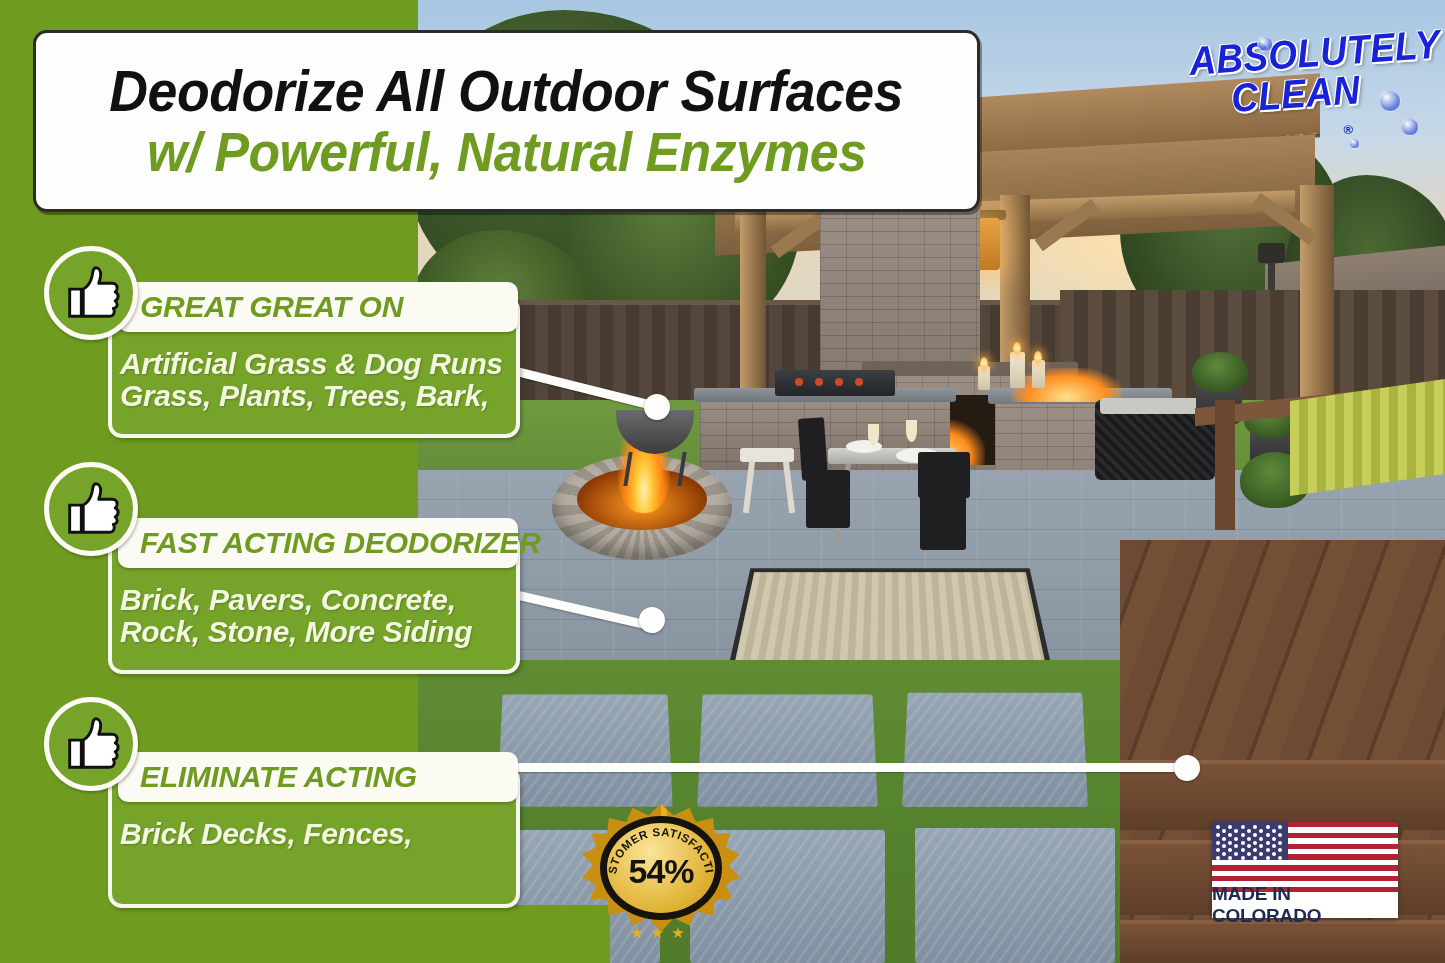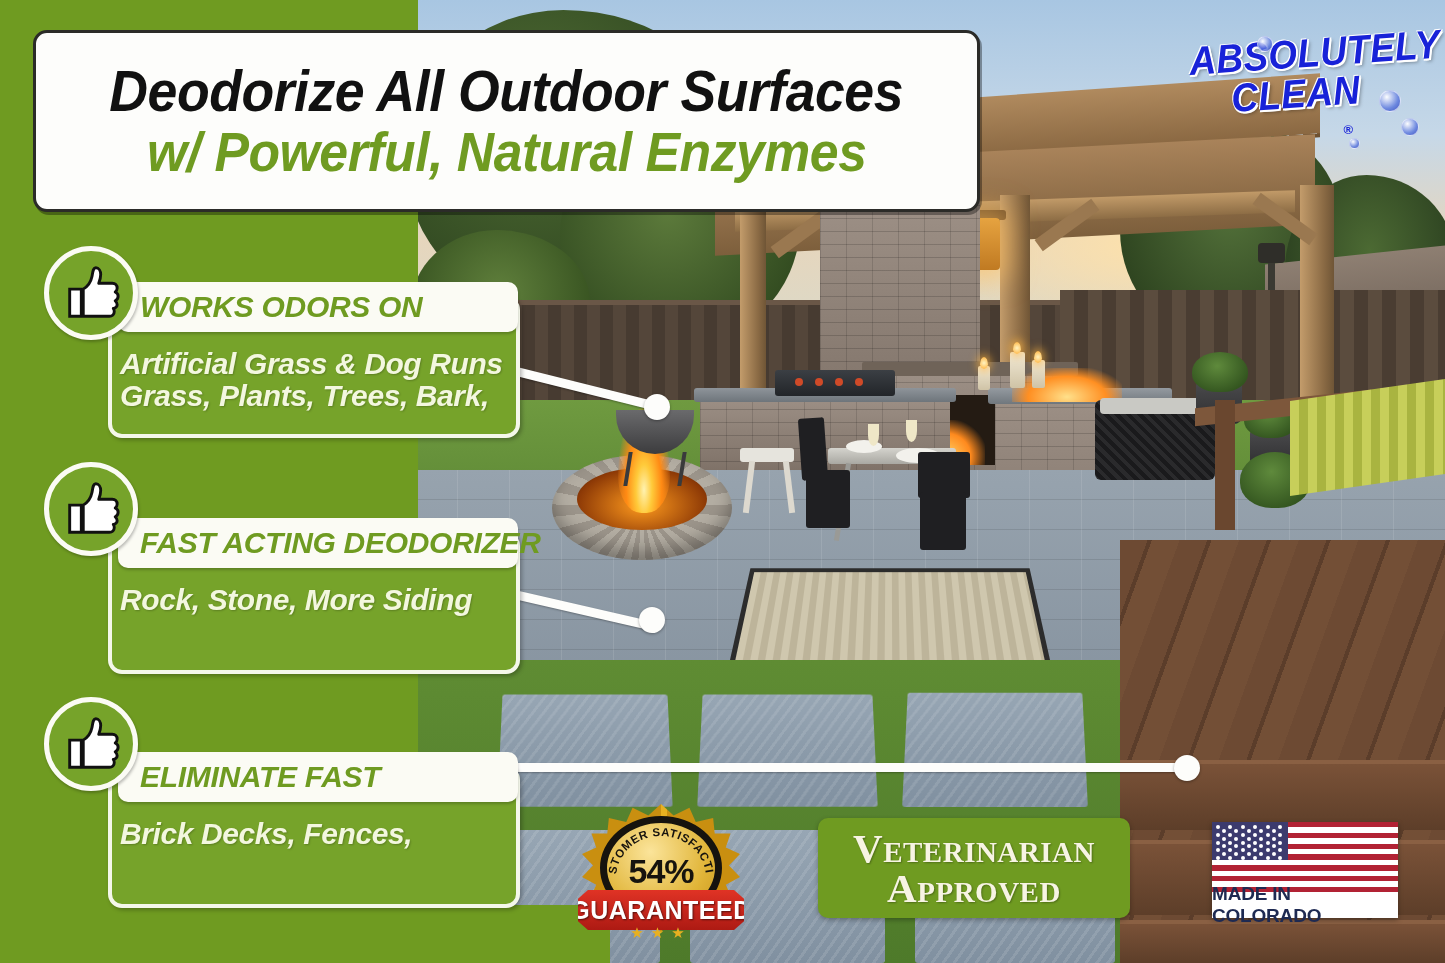--- a/index.html
+++ b/index.html
@@ -409,80 +409,74 @@
 
   <div class="feature">
     <div class="thumb" style="left:44px;top:246px;">
       <svg viewBox="0 0 64 64" aria-hidden="true">
         <path d="M10 28h12v28H10z" fill="#fff" stroke="#111" stroke-width="3"></path>
         <path d="M24 28c5-3 8-8 9-13 1-5 1-9 4-9s5 3 5 7-2 9-2 9h14c3 0 5 2 5 5 0 2-1 3-2 4 2 1 3 2 3 4s-1 4-3 5c1 1 2 2 2 4s-2 4-4 4c1 1 1 2 1 3 0 3-2 5-5 5H24z" fill="#fff" stroke="#111" stroke-width="3" stroke-linejoin="round"></path>
       </svg>
     </div>
     <div class="fbody" style="top:296px;height:142px;"></div>
     <div class="fhead" style="top:282px;">
-      <span>WORKS ODORS ON</span>
+      <span>GREAT GREAT ON</span>
     </div>
     <div class="fdesc" style="top:348px;">
       <div>Artificial Grass &amp; Dog Runs</div>
       <div>Grass, Plants, Trees, Bark,</div>
     </div>
   </div>
 
   <div class="feature">
     <div class="thumb" style="left:44px;top:462px;">
       <svg viewBox="0 0 64 64" aria-hidden="true">
         <path d="M10 28h12v28H10z" fill="#fff" stroke="#111" stroke-width="3"></path>
         <path d="M24 28c5-3 8-8 9-13 1-5 1-9 4-9s5 3 5 7-2 9-2 9h14c3 0 5 2 5 5 0 2-1 3-2 4 2 1 3 2 3 4s-1 4-3 5c1 1 2 2 2 4s-2 4-4 4c1 1 1 2 1 3 0 3-2 5-5 5H24z" fill="#fff" stroke="#111" stroke-width="3" stroke-linejoin="round"></path>
       </svg>
     </div>
     <div class="fbody" style="top:532px;height:142px;"></div>
     <div class="fhead" style="top:518px;">
       <span>FAST ACTING DEODORIZER</span>
     </div>
     <div class="fdesc" style="top:584px;">
+      <div>Brick, Pavers, Concrete,</div>
       <div>Rock, Stone, More Siding</div>
     </div>
   </div>
 
   <div class="feature">
     <div class="thumb" style="left:44px;top:697px;">
       <svg viewBox="0 0 64 64" aria-hidden="true">
         <path d="M10 28h12v28H10z" fill="#fff" stroke="#111" stroke-width="3"></path>
         <path d="M24 28c5-3 8-8 9-13 1-5 1-9 4-9s5 3 5 7-2 9-2 9h14c3 0 5 2 5 5 0 2-1 3-2 4 2 1 3 2 3 4s-1 4-3 5c1 1 2 2 2 4s-2 4-4 4c1 1 1 2 1 3 0 3-2 5-5 5H24z" fill="#fff" stroke="#111" stroke-width="3" stroke-linejoin="round"></path>
       </svg>
     </div>
     <div class="fbody" style="top:766px;height:142px;"></div>
     <div class="fhead" style="top:752px;">
-      <span>ELIMINATE FAST</span>
+      <span>ELIMINATE ACTING</span>
     </div>
     <div class="fdesc" style="top:818px;">
       <div>Brick Decks, Fences,</div>
     </div>
   </div>
 
   <div class="seal">
     <div class="starburst"></div>
     <div class="sealdisc"></div>
     <svg class="sealarc" viewBox="0 0 122 104" aria-hidden="true">
       <defs>
           <path id="arcp" d="M 16 62 A 45 42 0 0 1 106 62"></path>
         </defs>
       <text><textPath href="#arcp" startOffset="50%" text-anchor="middle">CUSTOMER SATISFACTION</textPath></text>
     </svg>
     <div class="pct">54%</div>
-    <div class="ribbon">
-      <span>GUARANTEED</span>
-    </div>
     <div class="stars">★★★</div>
   </div>
 
-  <div class="vet">
-    <div class="v1">Veterinarian</div>
-    <div class="v2">Approved</div>
-  </div>
 
   <div class="flagwrap">
     <div class="flag">
       <div class="canton" id="canton">
           <div class="st" style="left: 4px; top: 3.2px;"></div>
           <div class="st" style="left: 16.4px; top: 3.2px;"></div>
           <div class="st" style="left: 28.8px; top: 3.2px;"></div>
           <div class="st" style="left: 41.2px; top: 3.2px;"></div>
           <div class="st" style="left: 53.6px; top: 3.2px;"></div>
           <div class="st" style="left: 66px; top: 3.2px;"></div>

